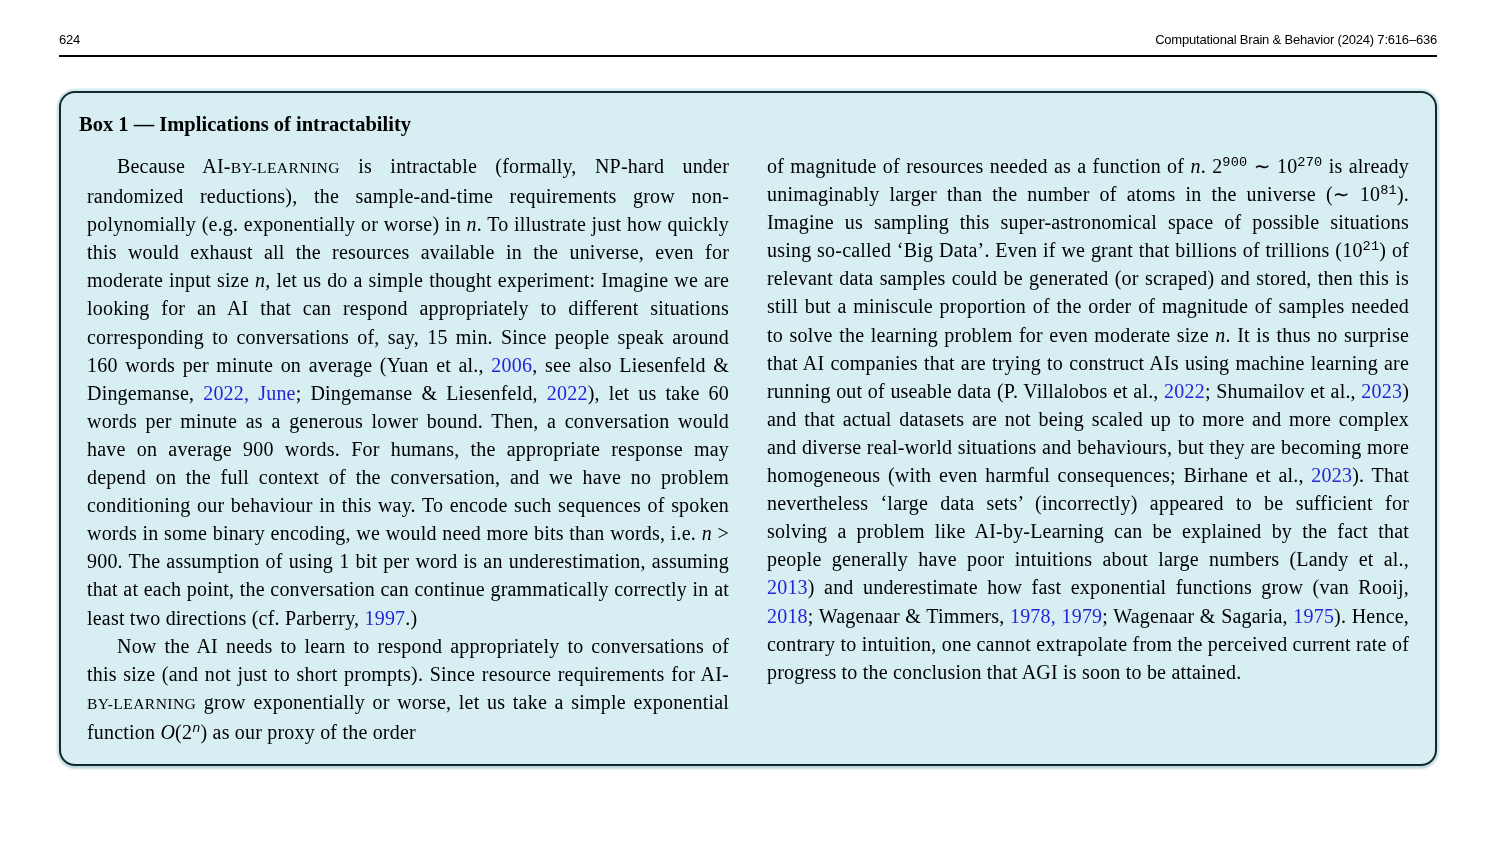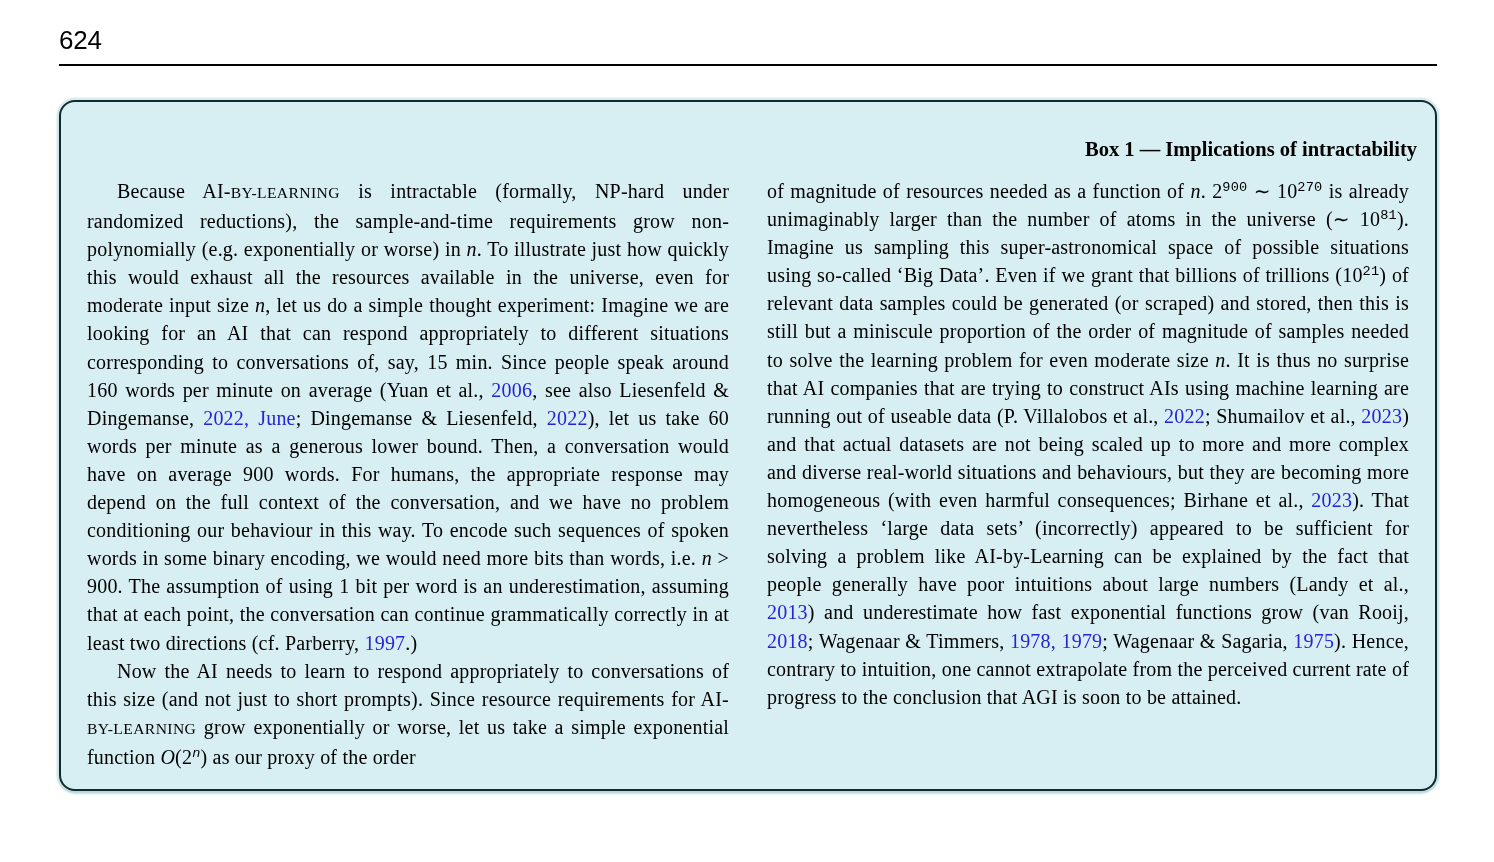--- a/index.html
+++ b/index.html
@@ -6,40 +6,40 @@
   html, body { margin: 0; padding: 0; }
   body {
     width: 1494px; height: 862px;
     background: #ffffff;
     overflow: hidden;
     font-family: "Liberation Serif", serif;
     color: #000;
   }
   .header {
     display: flex; justify-content: space-between; align-items: baseline;
-    padding: 25px 57px 0 59px;
+    padding: 32px 57px 0 59px;
     font-family: "Liberation Sans", sans-serif;
-    font-size: 26px; letter-spacing: -0.2px;
+    font-size: 13px; letter-spacing: -0.2px;
   }
   .rule {
     margin: 8px 57px 0 59px;
     border-bottom: 2.5px solid #000;
   }
   .box {
     margin: 34px 57px 0 59px;
     background: var(--box_bg, #d7eef2);
     border: 2px solid var(--box_border, #122a2e);
     border-radius: 16px;
     padding: 12px 18px 18px 18px;
     box-shadow: 0 0 0 2.5px rgba(178, 222, 228, 0.55), 0 2px 3px rgba(16, 56, 62, 0.3);
   }
   .box-title {
     font-size: 20.5px; font-weight: bold;
-    text-align: right;
-    margin: 24px 0 16px 0;
+    text-align: left;
+    margin: 8px 0 16px 0;
   }
   .columns {
     display: flex; gap: 38px;
     padding: 0 8px;
   }
   .col {
     flex: 1 1 0;
     text-align: justify;
     font-size: 20px;
     line-height: 28.1px;
@@ -51,20 +51,21 @@
   .sc { font-size: 0.78em; letter-spacing: 0.4px; }
   .sup { font-size: 0.68em; position: relative; top: -0.5em; line-height: 0; font-family: Liberation Mono, monospace; }
   .cite { color: var(--link, #2424d8); cursor: pointer; }
 </style>
 </head>
 <body>
 
 <div class="page">
   <header class="header">
     <span class="page-num">624</span>
+    <span class="journal">Computational Brain &amp; Behavior (2024) 7:616–636</span>
   </header>
   <div class="rule"></div>
 
   <section class="box">
     <h2 class="box-title">Box 1 — Implications of intractability</h2>
     <div class="columns">
       <div class="col">
           <p class="para indent"><span>Because AI-</span><span class="sc">BY-LEARNING</span><span> is intractable (formally, NP-hard under randomized reductions), the sample-and-time requirements grow non-polynomially (e.g. exponentially or worse) in </span><span class="it">n</span><span>. To illustrate just how quickly this would exhaust all the resources available in the universe, even for moderate input size </span><span class="it">n</span><span>, let us do a simple thought experiment: Imagine we are looking for an AI that can respond appropriately to different situations corresponding to conversations of, say, 15 min. Since people speak around 160 words per minute on average (Yuan et al., </span><span class="cite">2006</span><span>, see also Liesenfeld &amp; Dingemanse, </span><span class="cite">2022, June</span><span>; Dingemanse &amp; Liesenfeld, </span><span class="cite">2022</span><span>), let us take 60 words per minute as a generous lower bound. Then, a conversation would have on average 900 words. For humans, the appropriate response may depend on the full context of the conversation, and we have no problem conditioning our behaviour in this way. To encode such sequences of spoken words in some binary encoding, we would need more bits than words, i.e. </span><span class="it">n</span><span> &gt; 900. The assumption of using 1 bit per word is an underestimation, assuming that at each point, the conversation can continue grammatically correctly in at least two directions (cf. Parberry, </span><span class="cite">1997</span><span>.)</span></p>
           <p class="para indent"><span>Now the AI needs to learn to respond appropriately to conversations of this size (and not just to short prompts). Since resource requirements for AI-</span><span class="sc">BY-LEARNING</span><span> grow exponentially or worse, let us take a simple exponential function </span><span class="it">O</span><span>(2</span><span class="sup it">n</span><span>) as our proxy of the order</span></p>
         </div>

